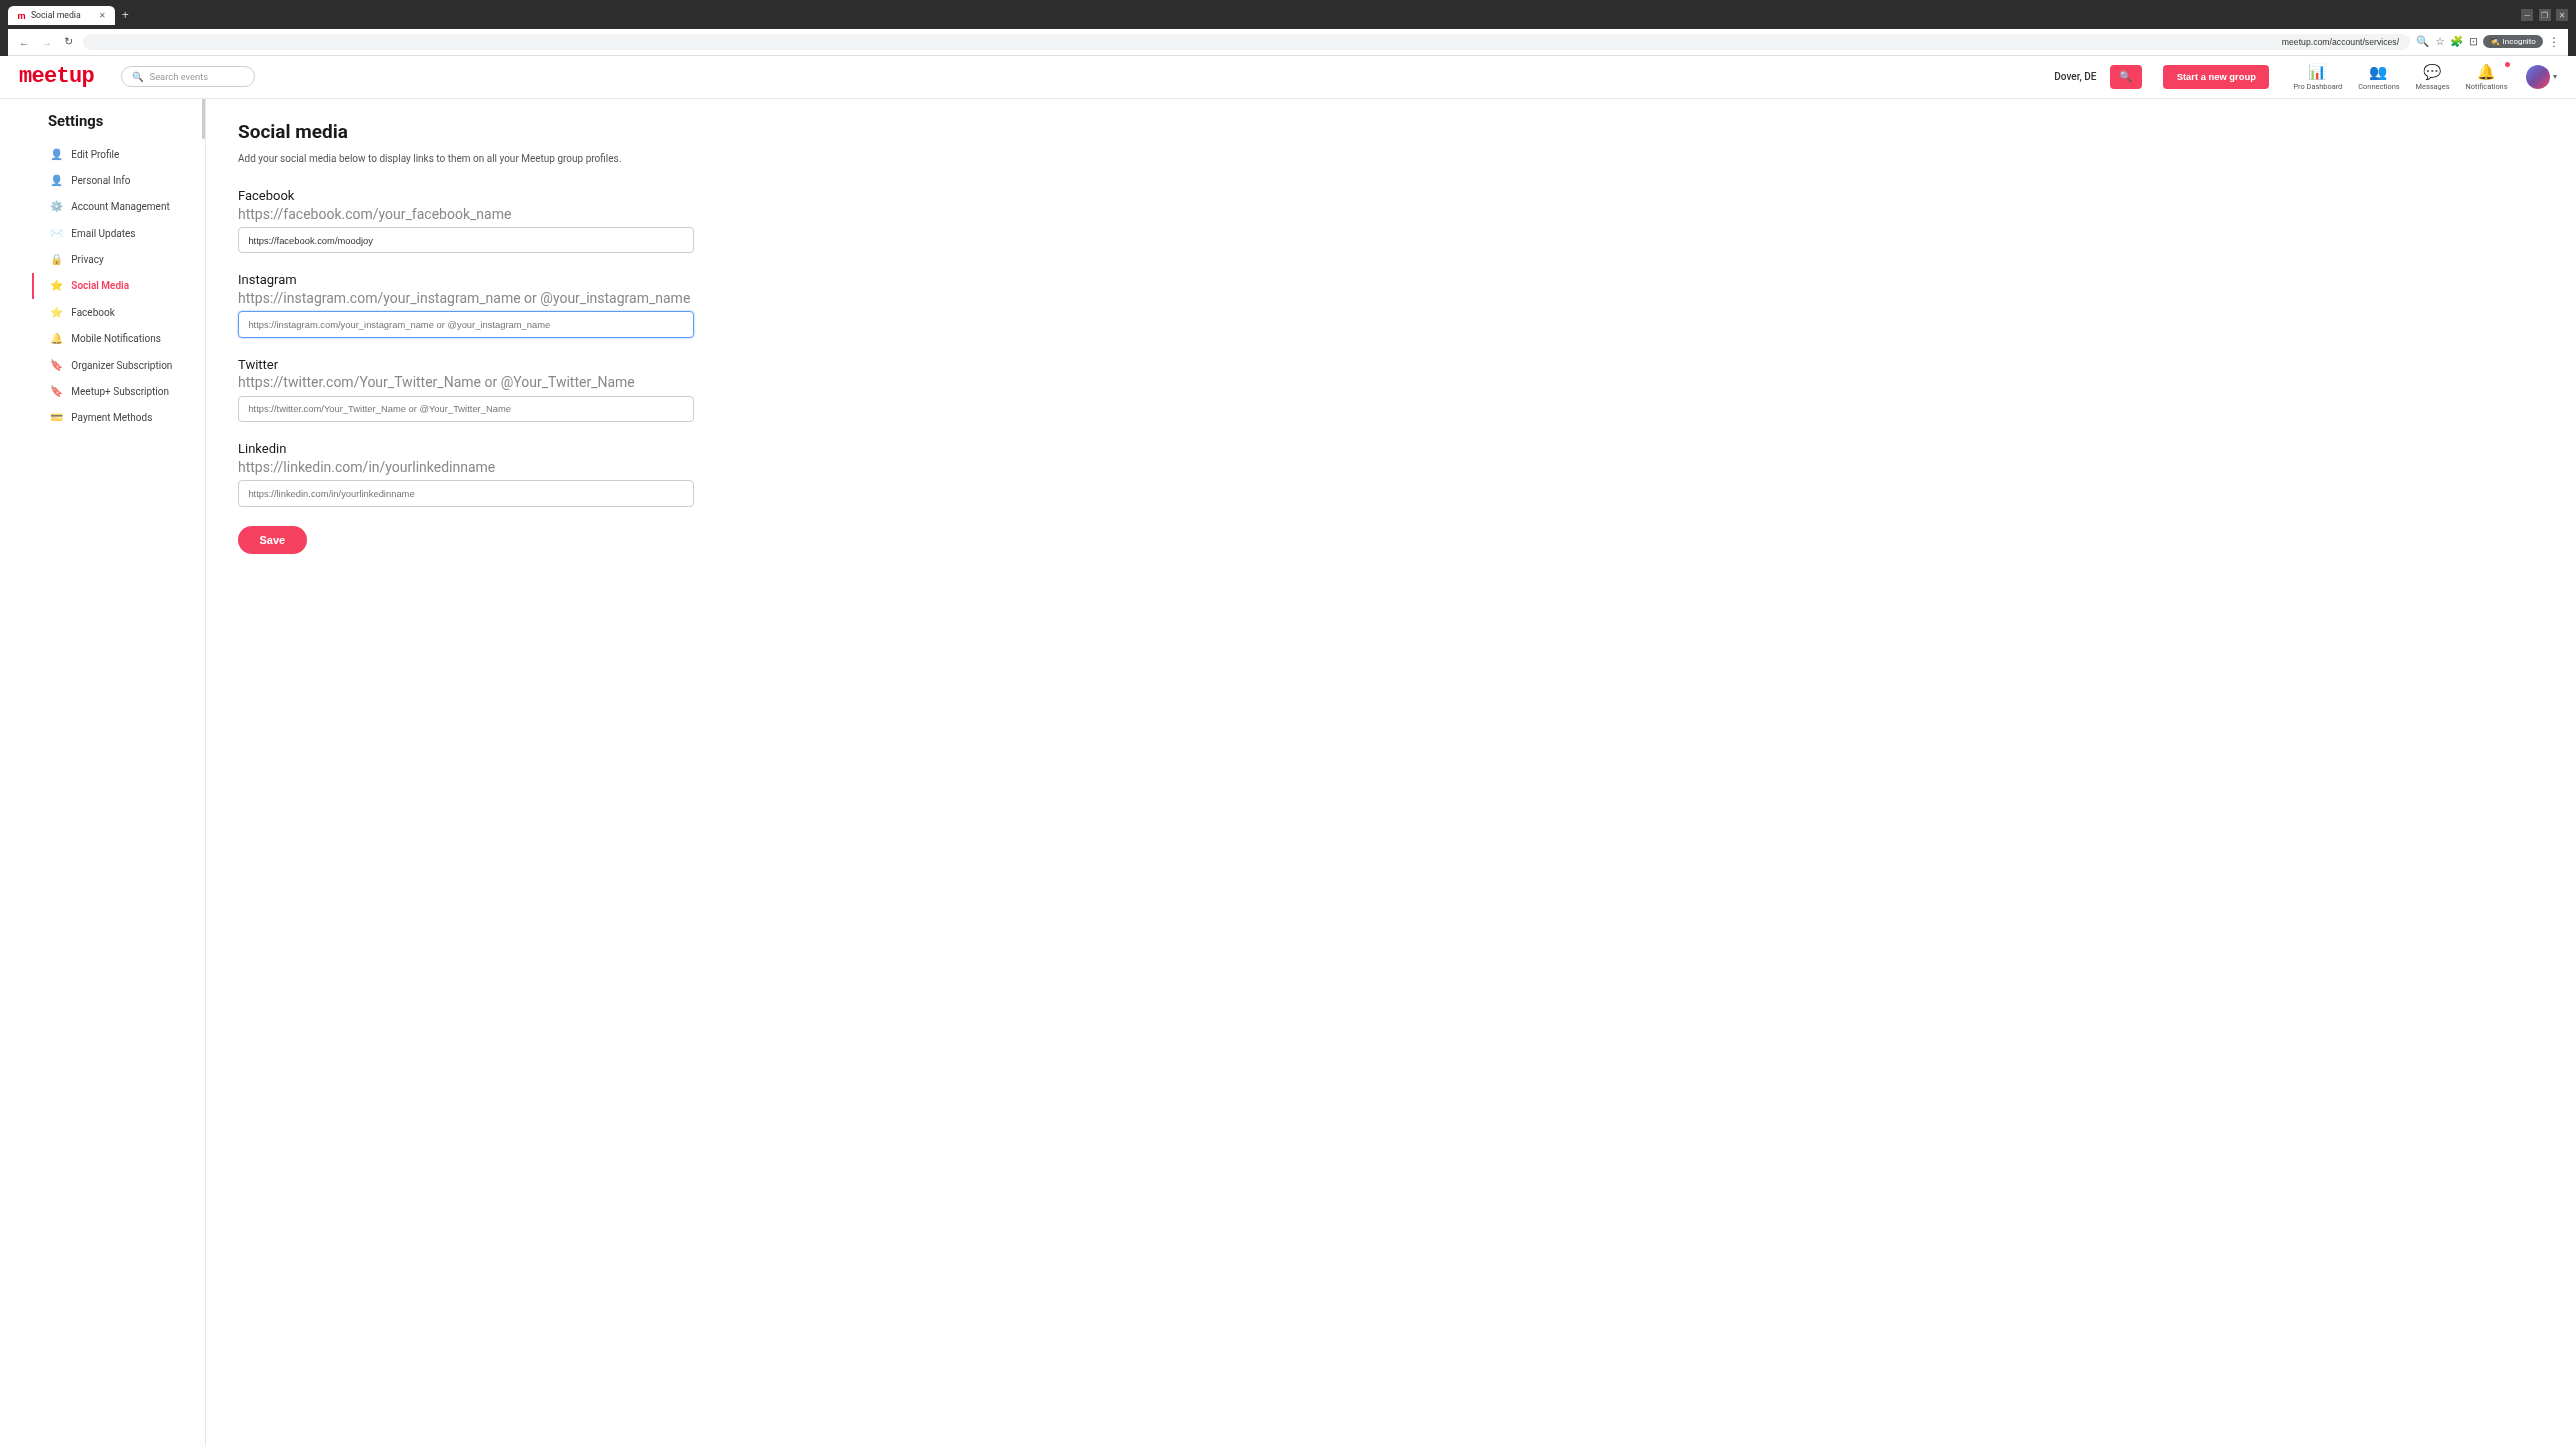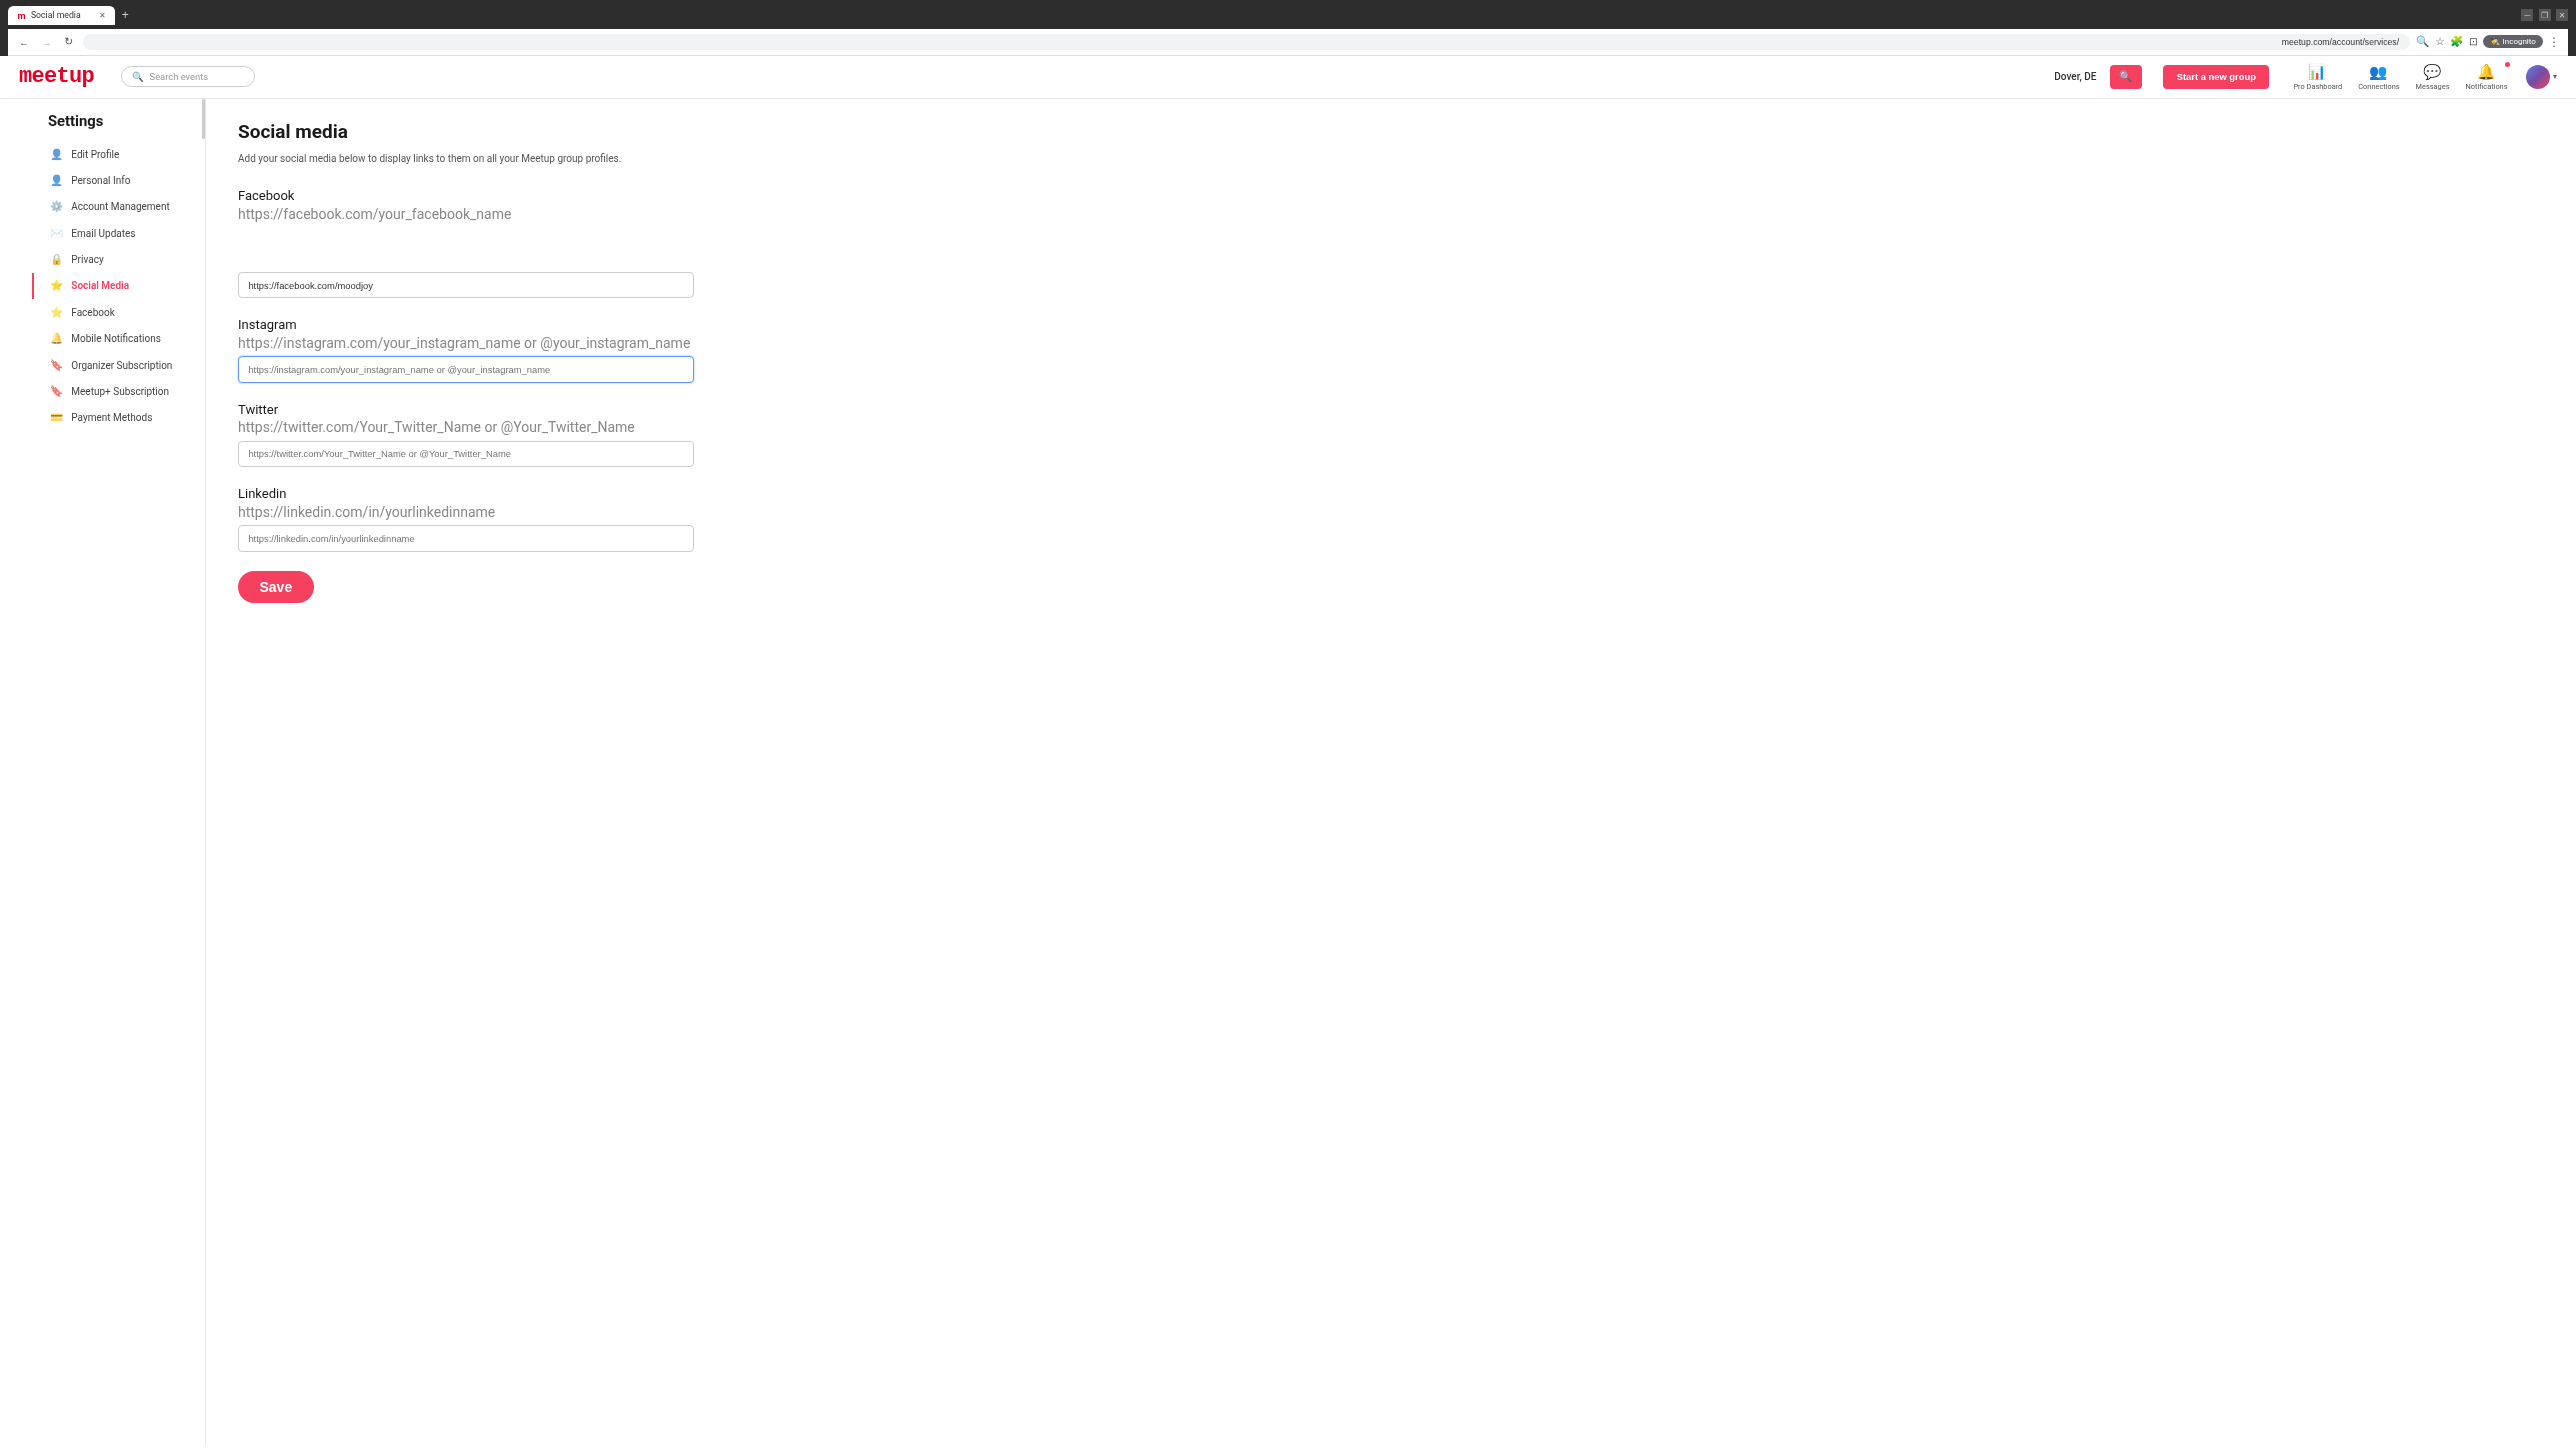--- a/index.html
+++ b/index.html
@@ -270,28 +270,28 @@
     }
     .field-input {
       width: 100%;
       border: 0.7px solid #ccc;
       border-radius: 4px;
       padding: 6.7px 9.4px;
       font-size: 9.4px;
       color: #333;
       outline: none;
     }
-    .field-input.has-value { color: #333; margin-top: 45px; }
+    .field-input.has-value { color: #333; }
     .save-btn {
       background: #f64060;
       color: #fff;
       border: none;
       border-radius: 16px;
       padding: 8px 21.5px;
-      font-size: 14px;
+      font-size: 11px;
       font-weight: 600;
       cursor: pointer;
     }
   </style>
 </head>
 <body>
 
 <div class="browser-chrome">
   <div class="browser-controls">
     <div class="tab-bar">

